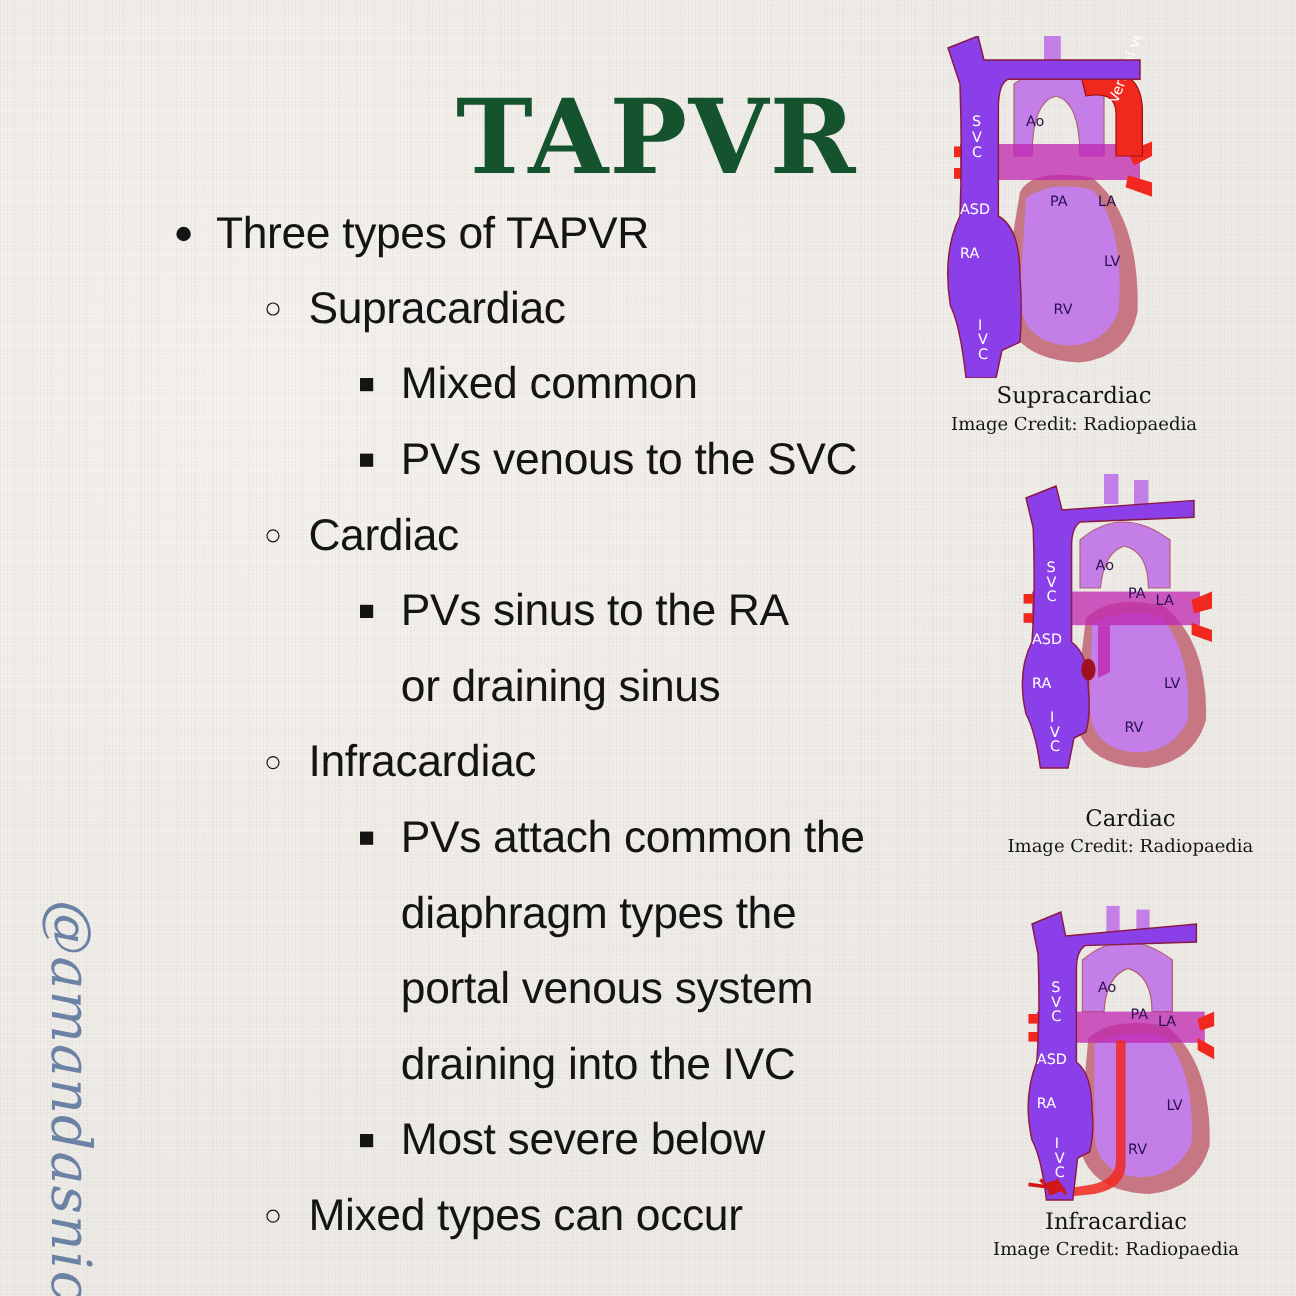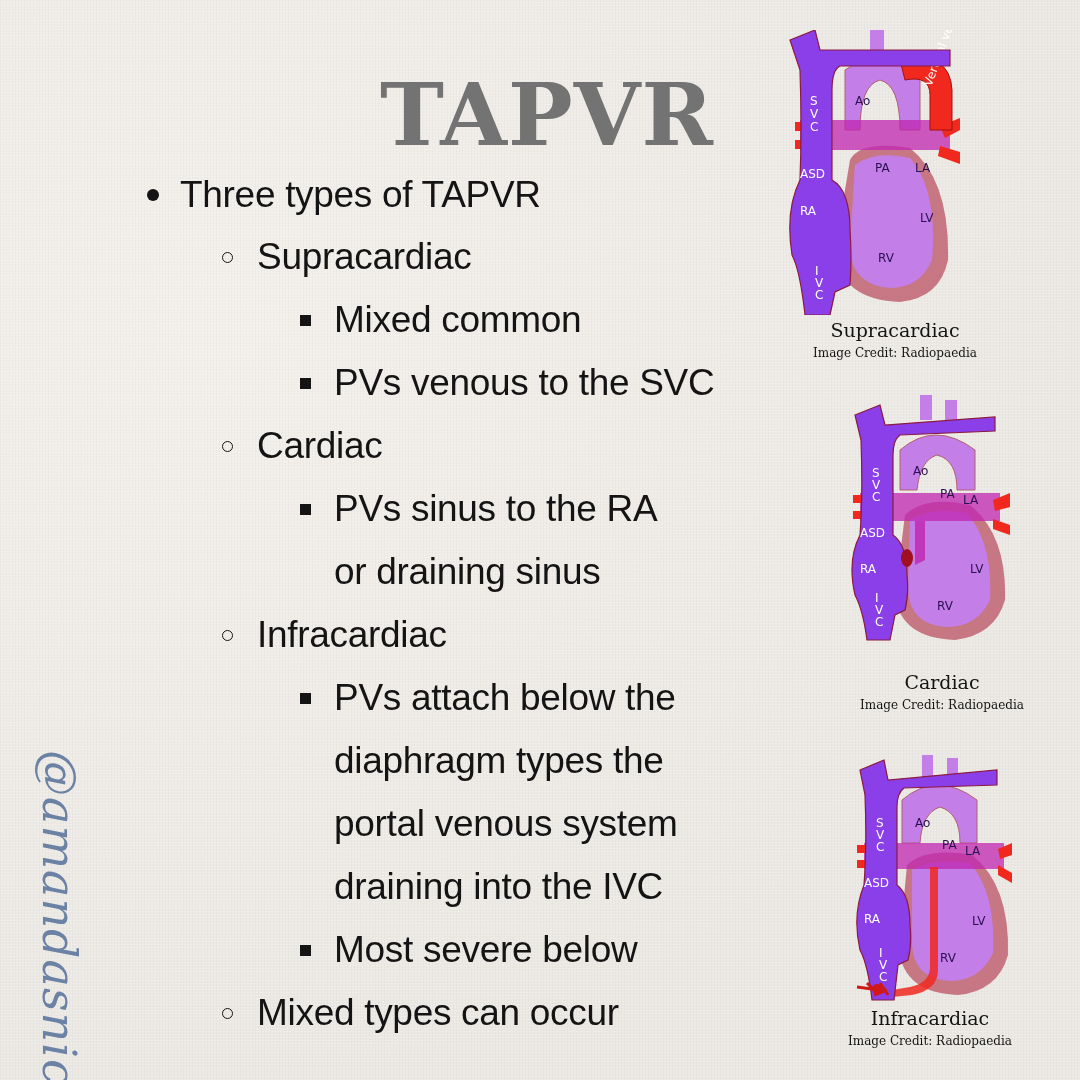--- a/index.html
+++ b/index.html
@@ -10,38 +10,38 @@
       repeating-linear-gradient(0deg, rgba(255,255,255,0.18) 0px, rgba(255,255,255,0.18) 1px, transparent 1px, transparent 3px),
       repeating-linear-gradient(90deg, rgba(0,0,0,0.025) 0px, rgba(0,0,0,0.025) 1px, transparent 1px, transparent 3px),
       radial-gradient(ellipse at 20% 30%, #f3f0eb 0%, #ebe8e3 70%);
     font-family: "DejaVu Serif", "Liberation Serif", serif;
     color: #141414;
   }
   .title {
     position: absolute; left: 380px; top: 60px; width: 330px;
     font-family: "DejaVu Serif", serif;
     font-weight: bold; font-size: 86px; line-height: 110px;
-    color: #737373; letter-spacing: 1px;
+    color: #14532d; letter-spacing: 1px;
   }
   .line {
     position: absolute; white-space: nowrap;
     font-family: Liberation Sans, sans-serif;
     font-size: 37px; line-height: 62px;
     color: #141414; letter-spacing: -0.3px;
   }
   .bul { position: absolute; }
   .disc { width: 12px; height: 12px; border-radius: 50%; background: #141414; }
   .circle { width: 11px; height: 11px; border-radius: 50%; border: 1.5px solid #141414; box-sizing: border-box; }
   .square { width: 11px; height: 11px; background: #141414; }
   .caption {
     position: absolute; text-align: center; white-space: nowrap;
     font-family: "DejaVu Serif", serif; color: #141414;
   }
   .cap-title { font-size: 19px; line-height: 24px; }
-  .cap-credit { font-size: 12px; line-height: 22px; }
+  .cap-credit { font-size: 15px; line-height: 22px; }
   .handle {
     position: absolute; left: 18px; top: 1080px;
     transform-origin: 0 0; transform: rotate(90deg) translate(-330px, -68px);
     font-family: "DejaVu Serif", serif; font-style: italic;
     font-size: 46px; color: #6b82a5; white-space: nowrap; letter-spacing: 1px;
   }
   .diagram { position: absolute; }
   .diagram svg text { font-family: "DejaVu Sans", sans-serif; font-size: 12px; }
 </style>
 </head>
@@ -67,21 +67,21 @@
 
   <span class="bul square" style="left:300px;top:504px"></span>
   <div class="line" style="left:334px;top:478px">PVs sinus to the RA</div>
 
   <div class="line" style="left:334px;top:541px">or draining sinus</div>
 
   <span class="bul circle" style="left:222px;top:630px"></span>
   <div class="line" style="left:257px;top:604px">Infracardiac</div>
 
   <span class="bul square" style="left:300px;top:693px"></span>
-  <div class="line" style="left:334px;top:667px">PVs attach below the</div>
+  <div class="line" style="left:334px;top:667px">PVs attach common the</div>
 
   <div class="line" style="left:334px;top:730px">diaphragm types the</div>
   <div class="line" style="left:334px;top:793px">portal venous system</div>
   <div class="line" style="left:334px;top:856px">draining into the IVC</div>
 
   <span class="bul square" style="left:300px;top:945px"></span>
   <div class="line" style="left:334px;top:919px">Most severe below</div>
 
   <span class="bul circle" style="left:222px;top:1008px"></span>
   <div class="line" style="left:257px;top:982px">Mixed types can occur</div>

